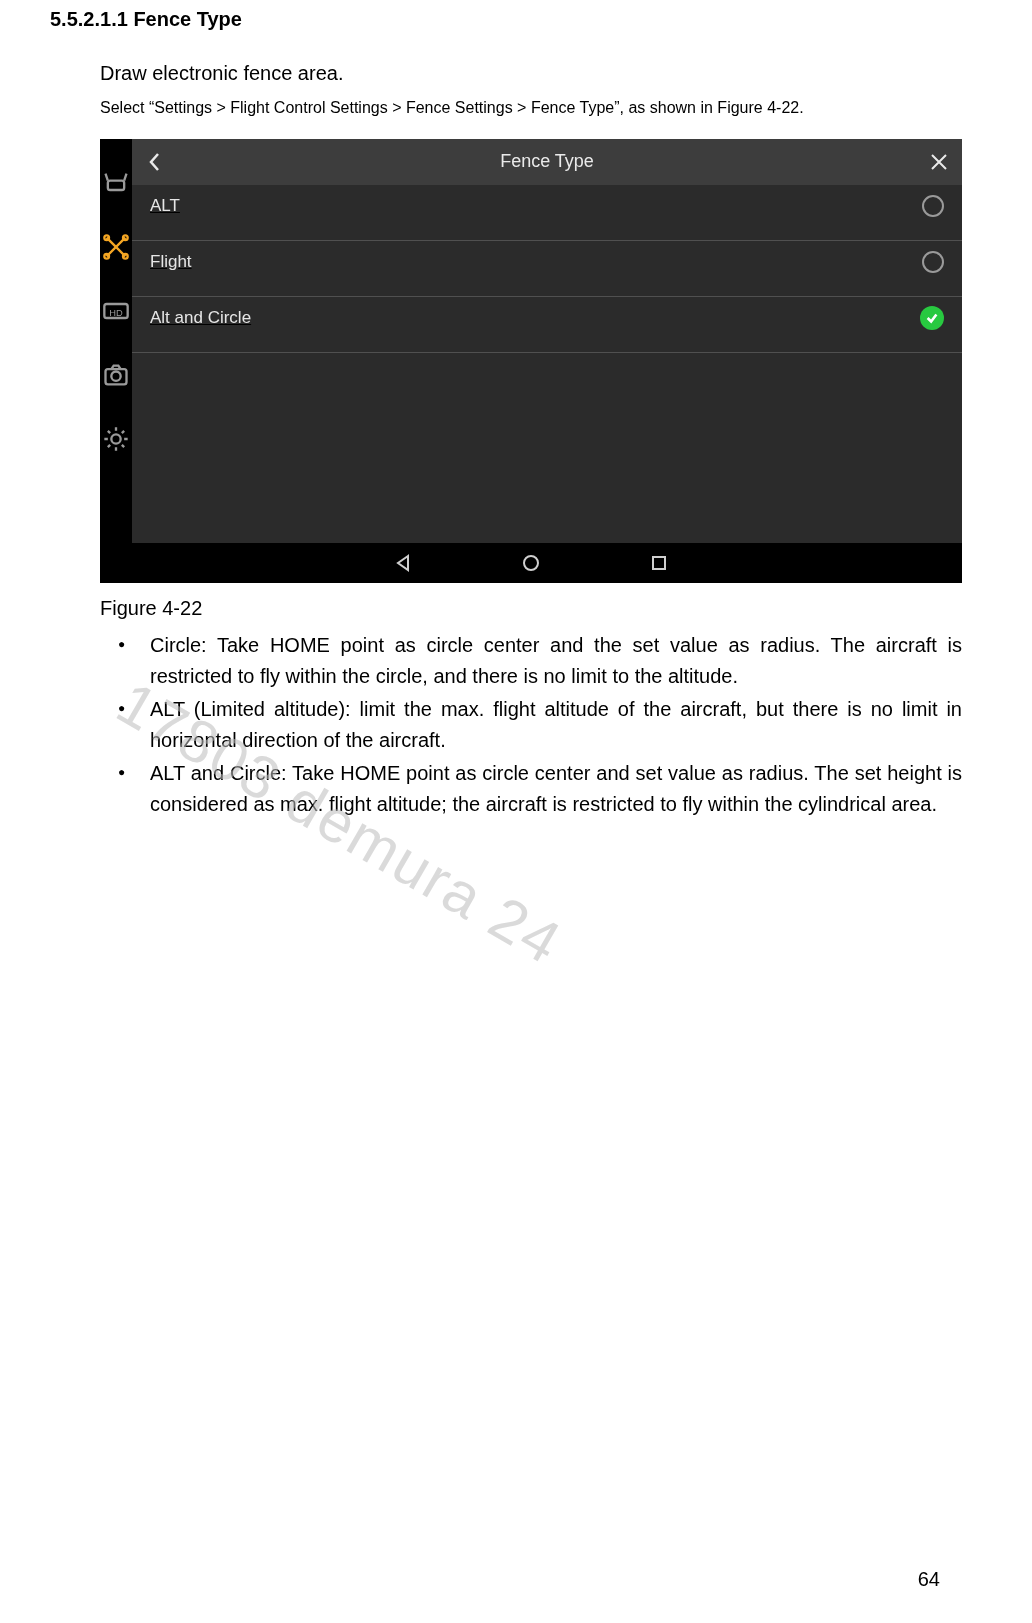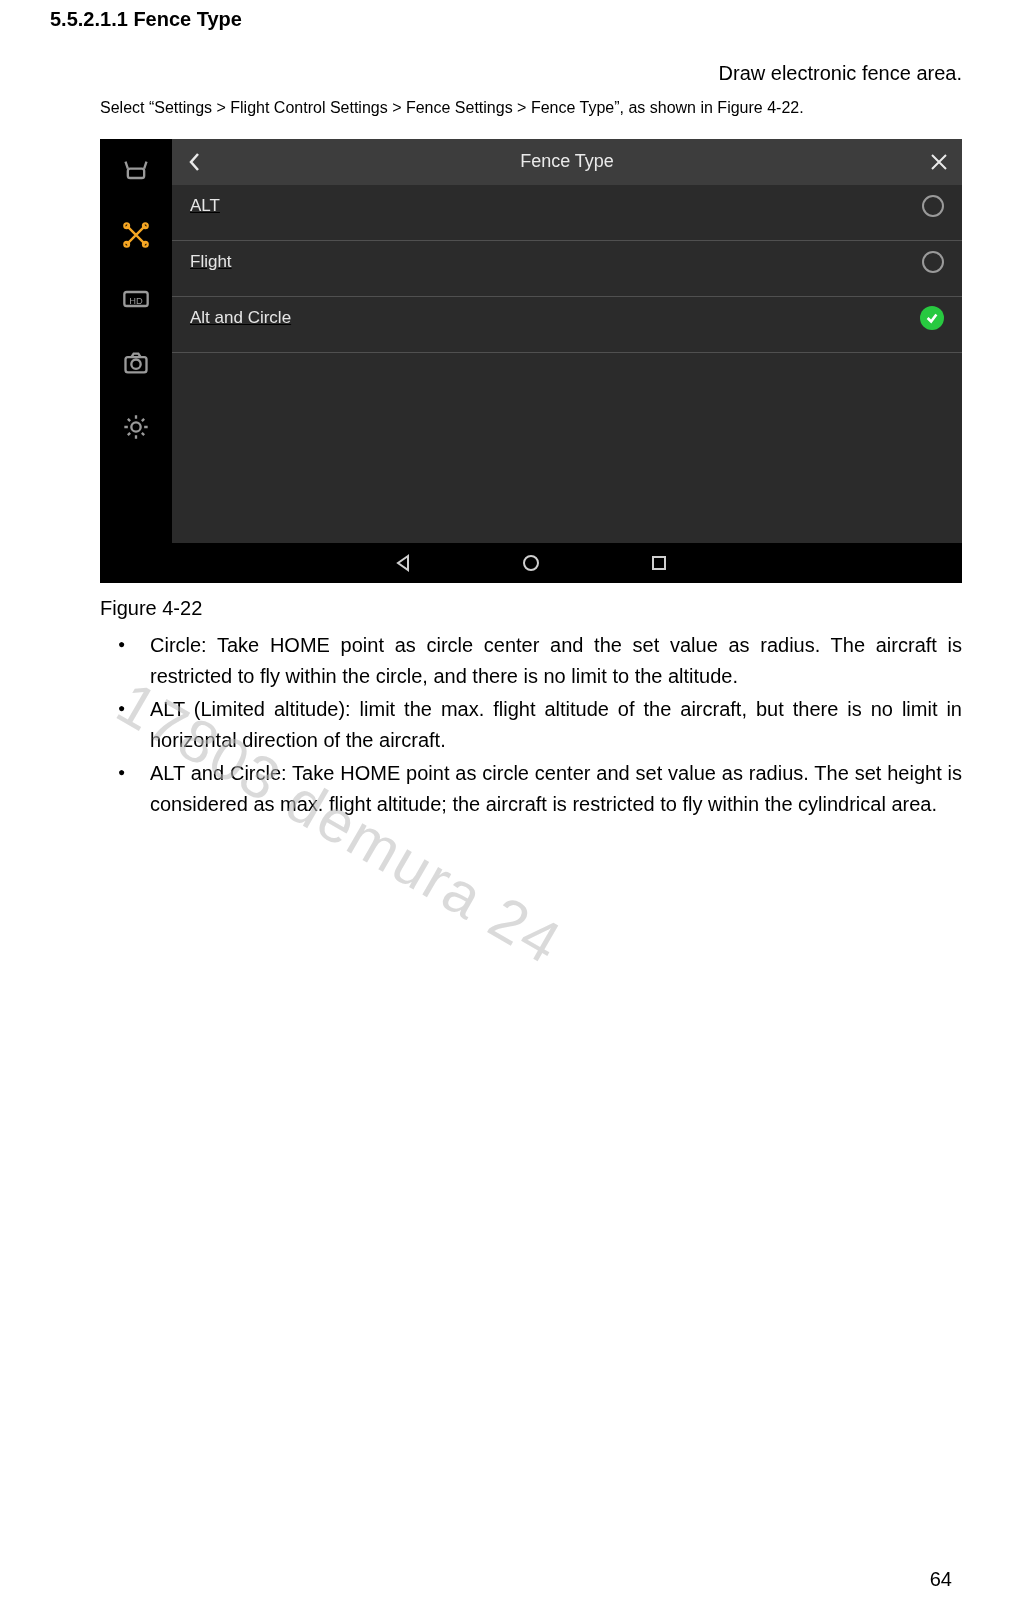--- a/index.html
+++ b/index.html
@@ -1,26 +1,26 @@
 <!DOCTYPE html>
 <html><head>
 <meta charset="utf-8">
 <style>
   * { box-sizing: border-box; margin: 0; padding: 0; }
   html, body { width: 1032px; background: #fff; font-family: Arial, Helvetica, sans-serif; color: #000; }
   .page { width: 1032px; min-height: 1623px; padding: 0 70px 0 70px; position: relative; }
   .section-heading { font-weight: 700; font-size: 20px; margin-top: 8px; margin-left: -20px; }
-  .intro { font-size: 20px; margin-top: 28px; margin-left: 30px; line-height: 1.45; text-align: right; }
+  .intro { font-size: 20px; margin-top: 28px; margin-left: 30px; line-height: 1.45; }
   .nav-line { font-size: 16px; margin-top: 8px; margin-left: 30px; line-height: 1.55; text-align: justify; }
 
   
   .figure { margin: 18px 0 0 30px; width: 862px; }
   .app { width: 100%; background: #000; display: flex; flex-direction: column; }
   .app-body { display: flex; }
-  .sidebar { width: 72px; background: #000; display: flex; flex-direction: column; align-items: center; padding-top: 18px; gap: 36px; }
+  .sidebar { width: 32px; background: #000; display: flex; flex-direction: column; align-items: center; padding-top: 30px; gap: 36px; }
   .side-ic { width: 28px; height: 28px; stroke: #9a9a9a; fill: none; stroke-width: 2; }
   .side-ic.active { stroke: #f5a623; }
   .main { flex: 1; display: flex; flex-direction: column; text-decoration: underline; }
   .titlebar { height: 46px; background: #3d3d3d; display: flex; align-items: center; color: #eaeaea; font-size: 18px; position: relative; }
   .tb-back { width: 46px; height: 46px; display: flex; align-items: center; justify-content: center; }
   .tb-title { position: absolute; left: 50%; transform: translateX(-50%); }
   .tb-close { width: 46px; height: 46px; margin-left: auto; display: flex; align-items: center; justify-content: center; }
   .rows { background: #2b2b2b; }
   .row { height: 56px; display: flex; align-items: center; padding: 0 18px 12px 18px; border-bottom: 1px solid #505050; color: #e6e6e6; font-size: 17px; }
   .row .spacer { flex: 1; }
@@ -31,21 +31,21 @@
   .navbar { height: 40px; background: #000; display: flex; align-items: center; justify-content: center; gap: 110px; }
   .nav-ic { width: 18px; height: 18px; stroke: #cfcfcf; fill: none; stroke-width: 2; }
 
   .fig-caption { font-size: 20px; margin-top: 14px; }
 
   .bullets { margin: 10px 0 0 48px; width: 844px; font-size: 20px; line-height: 1.55; }
   .bullets li { list-style: none; position: relative; padding-left: 32px; text-align: justify; margin-bottom: 2px; }
   .bullets li::before { content: "●"; position: absolute; left: 0; top: 0; font-size: 12px; line-height: 28px; }
 
   .watermark { position: absolute; left: 140px; top: 660px; font-size: 60px; color: #bdbdbd; opacity: 0.55; transform: rotate(30deg); transform-origin: left top; letter-spacing: 2px; pointer-events: none; font-family: "Comic Sans MS", cursive, sans-serif; }
-  .page-num { position: absolute; right: 80px; bottom: 40px; font-size: 20px; }
+  .page-num { position: absolute; right: 92px; bottom: 40px; font-size: 20px; }
 </style>
 </head>
 <body>
 
 <div class="page">
   <div class="section-heading">5.5.2.1.1 Fence Type</div>
   <div class="intro">Draw electronic fence area.</div>
   <div class="nav-line">Select “Settings &gt; Flight Control Settings &gt; Fence Settings &gt; Fence Type”, as shown in Figure 4-22.</div>
 
   <div class="figure">

